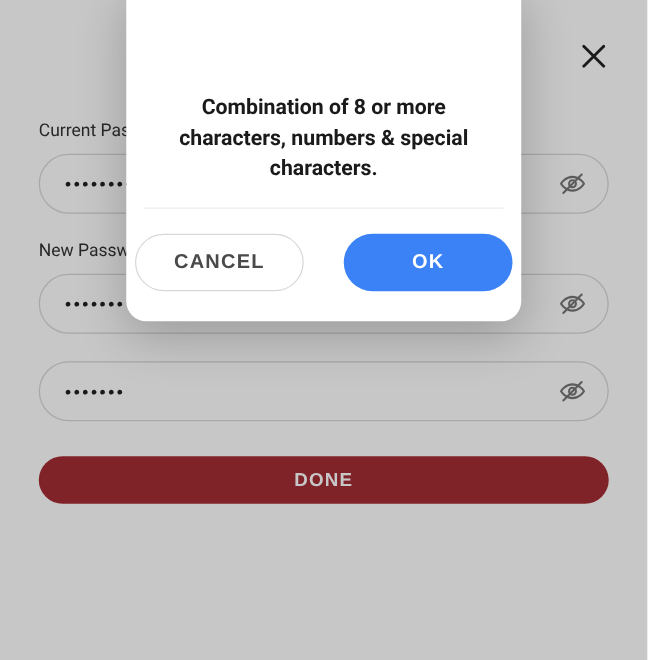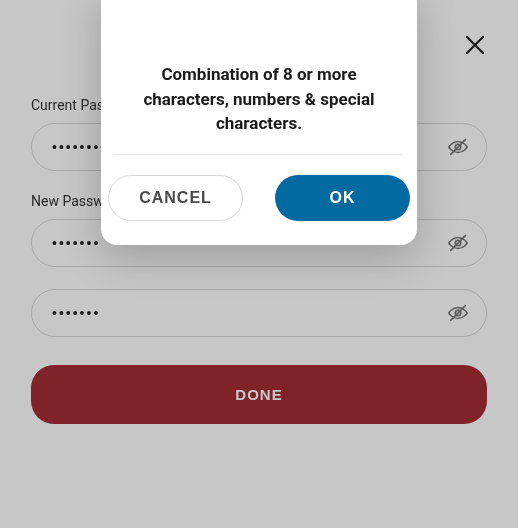--- a/index.html
+++ b/index.html
@@ -48,21 +48,21 @@
     position: absolute;
     right: 14px; top: 50%; transform: translateY(-50%);
     width: 28px; height: 28px;
     display: flex; align-items: center; justify-content: center;
     color: #777;
     cursor: pointer;
   }
   .done-btn {
     margin-top: 6px;
     width: 100%;
-    height: 59px;
+    height: 38px;
     border-radius: 23px;
     background: #a52d35;
     color: #fff;
     border: none;
     font-size: 15px;
     font-weight: 700;
     letter-spacing: 1px;
     cursor: pointer;
   }
   
@@ -82,20 +82,21 @@
     padding: 76px 24px 24px 24px;
     box-shadow: 0 12px 40px rgba(0,0,0,0.22);
     position: relative;
   }
   .dialog-text {
     text-align: center;
     font-size: 17px;
     font-weight: 700;
     color: #1a1a1a;
     line-height: 1.45;
+    margin-top: 12px;
   }
   .dialog-divider {
     height: 1px;
     background: #eee;
     margin: 18px -10px 20px -10px;
   }
   .dialog-buttons {
     display: flex;
     gap: 32px;
     justify-content: center;
@@ -108,21 +109,21 @@
     font-weight: 600;
     cursor: pointer;
   }
   .btn-cancel {
     background: #fff;
     border: 1px solid #d8d8d8;
     color: #4a4a4a;
     letter-spacing: 1px;
   }
   .btn-ok {
-    background: #0369a1;
+    background: #3b82f6;
     color: #fff;
     border: none;
     letter-spacing: 1px;
   }
 </style>
 </head>
 <body>
 
 <div class="screen">
   <div class="card">

